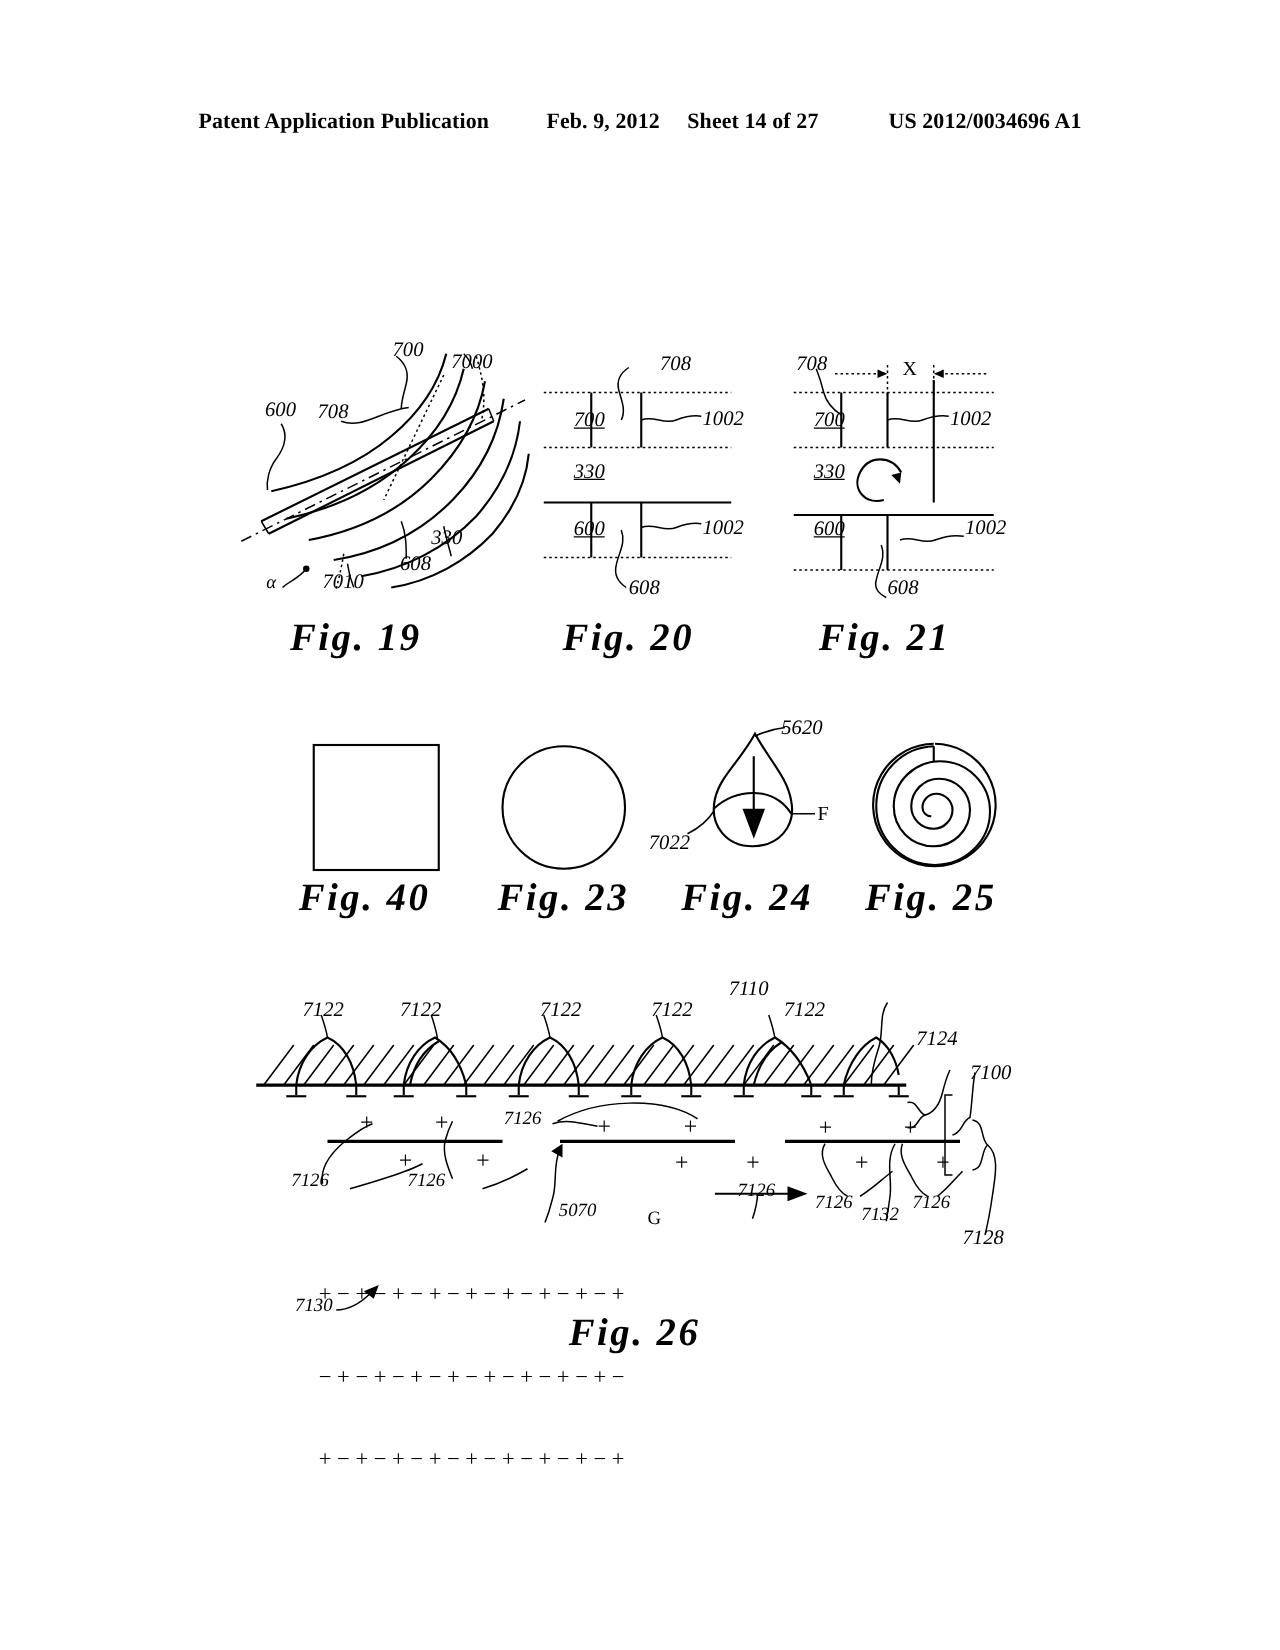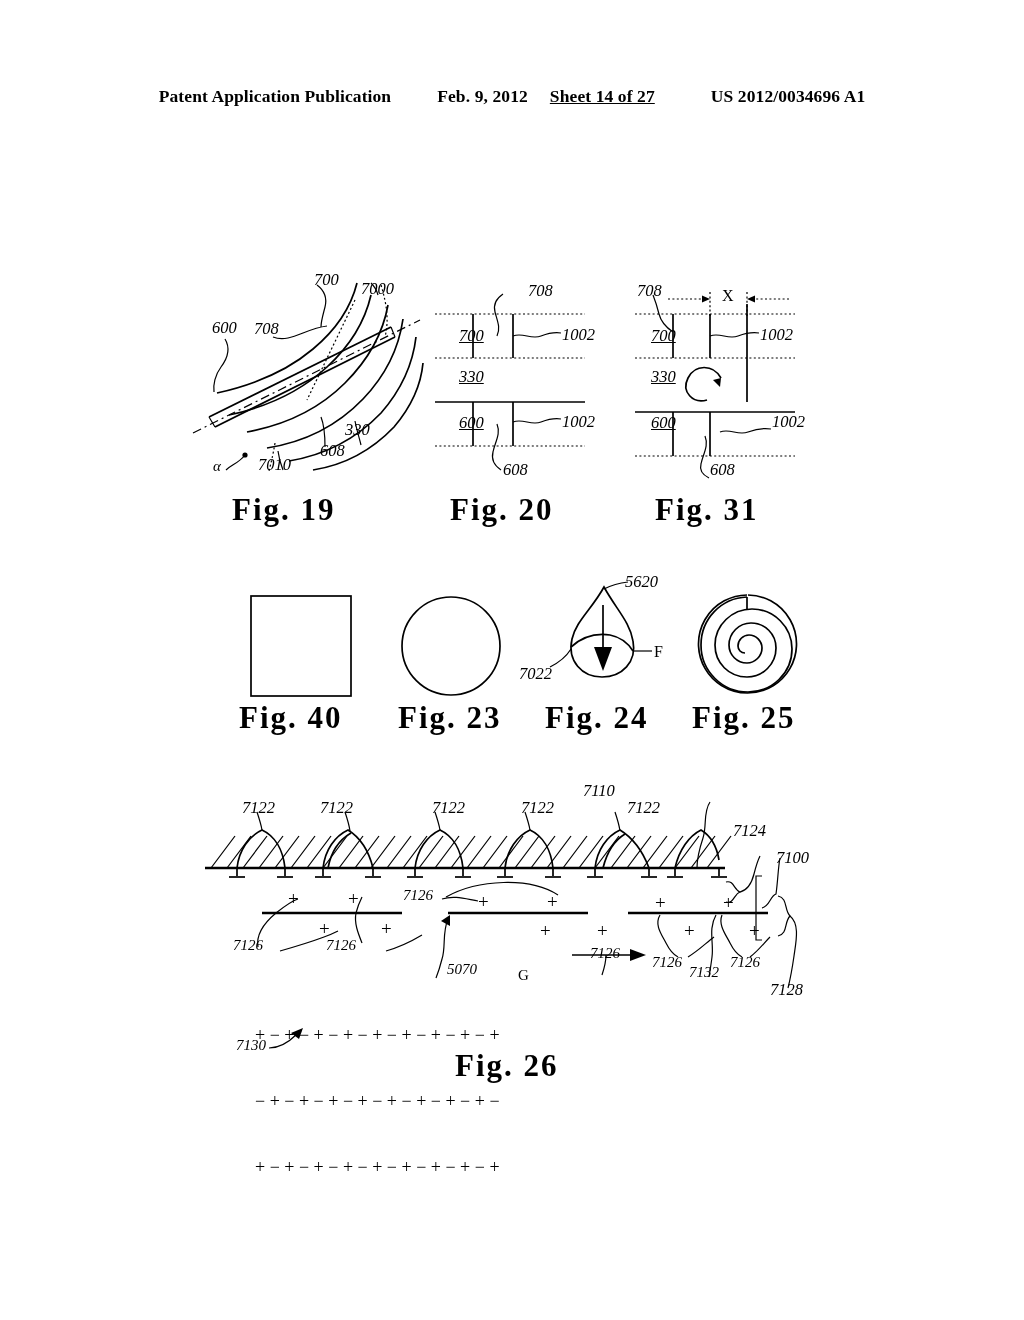--- a/index.html
+++ b/index.html
@@ -33,27 +33,28 @@
     justify-content: center;
     align-items: baseline;
     font-family: "Liberation Serif", serif;
     font-weight: bold;
     font-size: 17.5px;
     letter-spacing: 0.1px;
     white-space: nowrap;
   }
   .hdr .h-pub   { margin-right: 46px; }
   .hdr .h-date  { margin-right: 22px; }
-  .hdr .h-sheet { margin-right: 56px; text-decoration: underline; }
+  .hdr .h-sheet { margin-right: 56px; }
   .hdr .h-num   { }
 
   
   .cap {
     position: absolute;
     font-family: "Liberation Serif", serif;
+    font-style: italic;
     font-weight: bold;
     font-size: 31px;
     letter-spacing: 2px;
     white-space: nowrap;
   }
 
   
   .ref {
     position: absolute;
     font-family: "Liberation Serif", serif;
@@ -219,21 +220,21 @@
     <path class="ln-thin" d="M70,146 C74,156 68,164 66,174 C64,181 68,185 74,188"></path>
   </svg>
   <span class="ref" style="left:637px; top:283px;">708</span>
   <span class="ref plain" style="left:722px; top:288px; font-size:16px;">X</span>
   <span class="ref u" style="left:651px; top:328px;">700</span>
   <span class="ref" style="left:760px; top:327px;">1002</span>
   <span class="ref u" style="left:651px; top:369px;">330</span>
   <span class="ref u" style="left:651px; top:415px;">600</span>
   <span class="ref" style="left:772px; top:414px;">1002</span>
   <span class="ref" style="left:710px; top:462px;">608</span>
-  <span class="cap" style="left:655px; top:492px;">Fig.  31</span>
+  <span class="cap" style="left:655px; top:492px;">Fig.  21</span>
 
   <svg style="left:250px; top:595px;" width="110" height="110" viewBox="0 0 110 110">
     <rect x="1" y="1" width="100" height="100" class="ln"></rect>
   </svg>
   <span class="cap" style="left:239px; top:700px;">Fig.  40</span>
 
   <svg style="left:400px; top:595px;" width="110" height="110" viewBox="0 0 110 110">
     <circle cx="51" cy="51" r="49" class="ln"></circle>
   </svg>
   <span class="cap" style="left:398px; top:700px;">Fig.  23</span>

